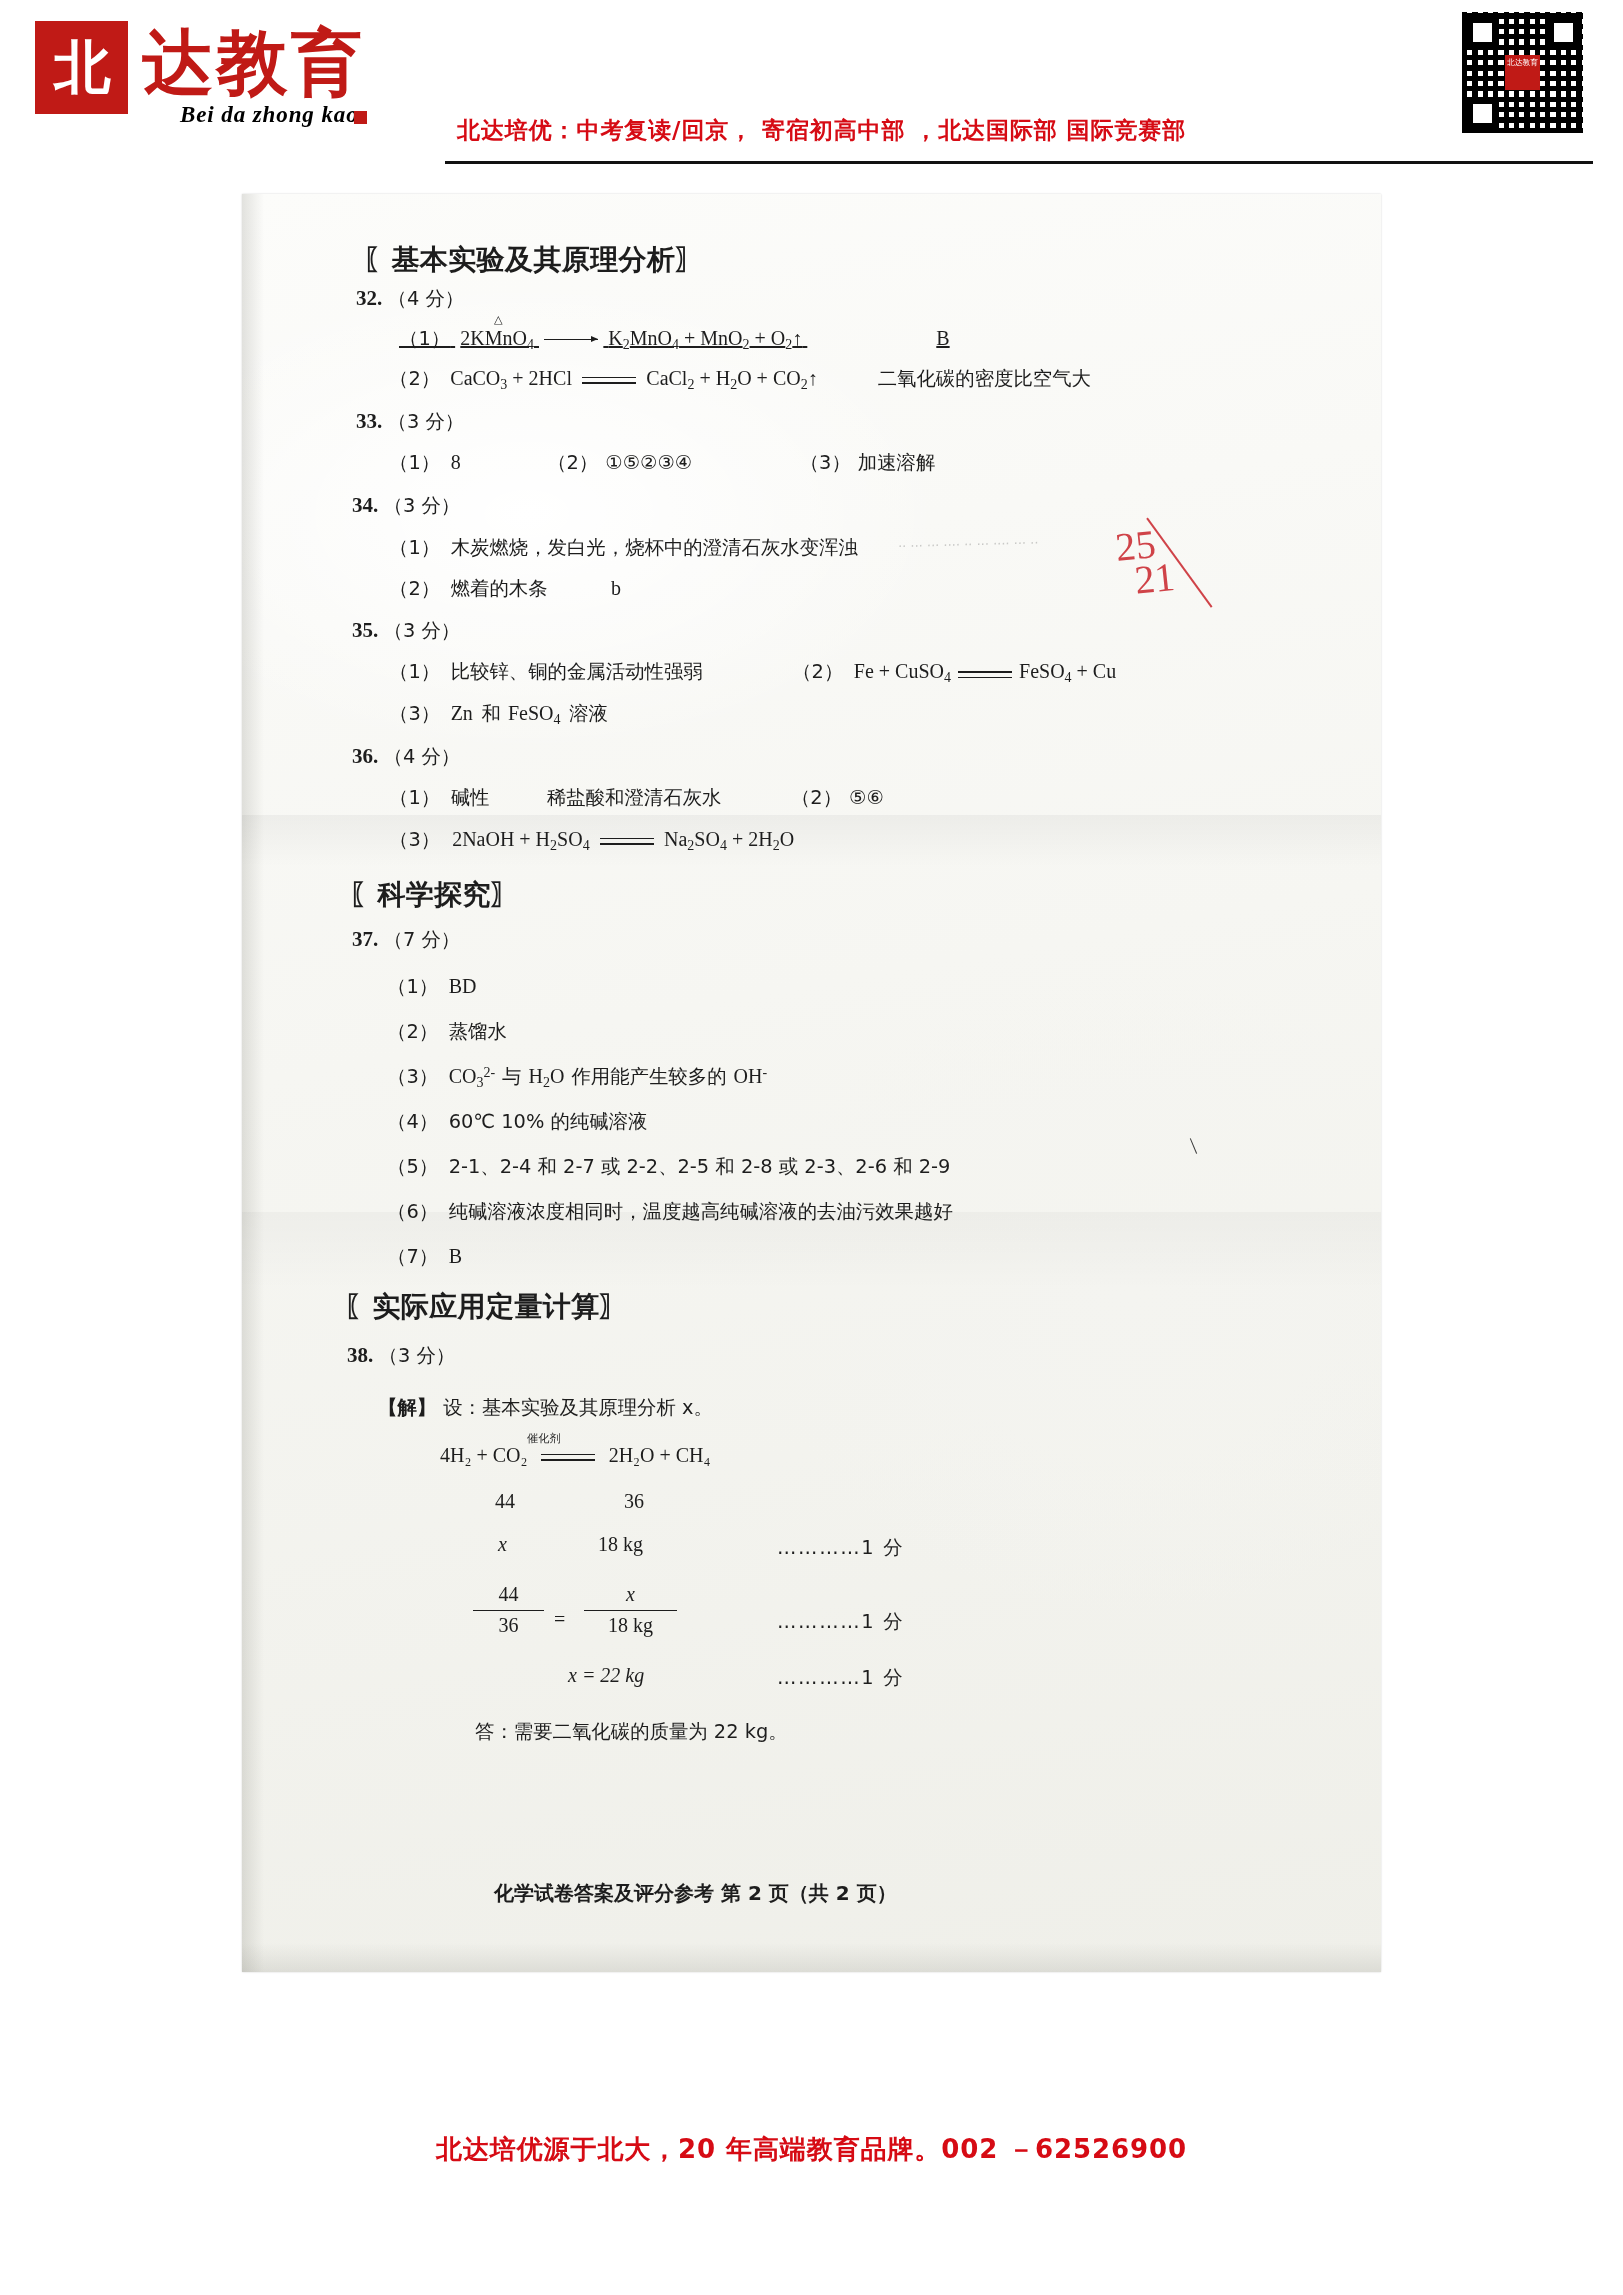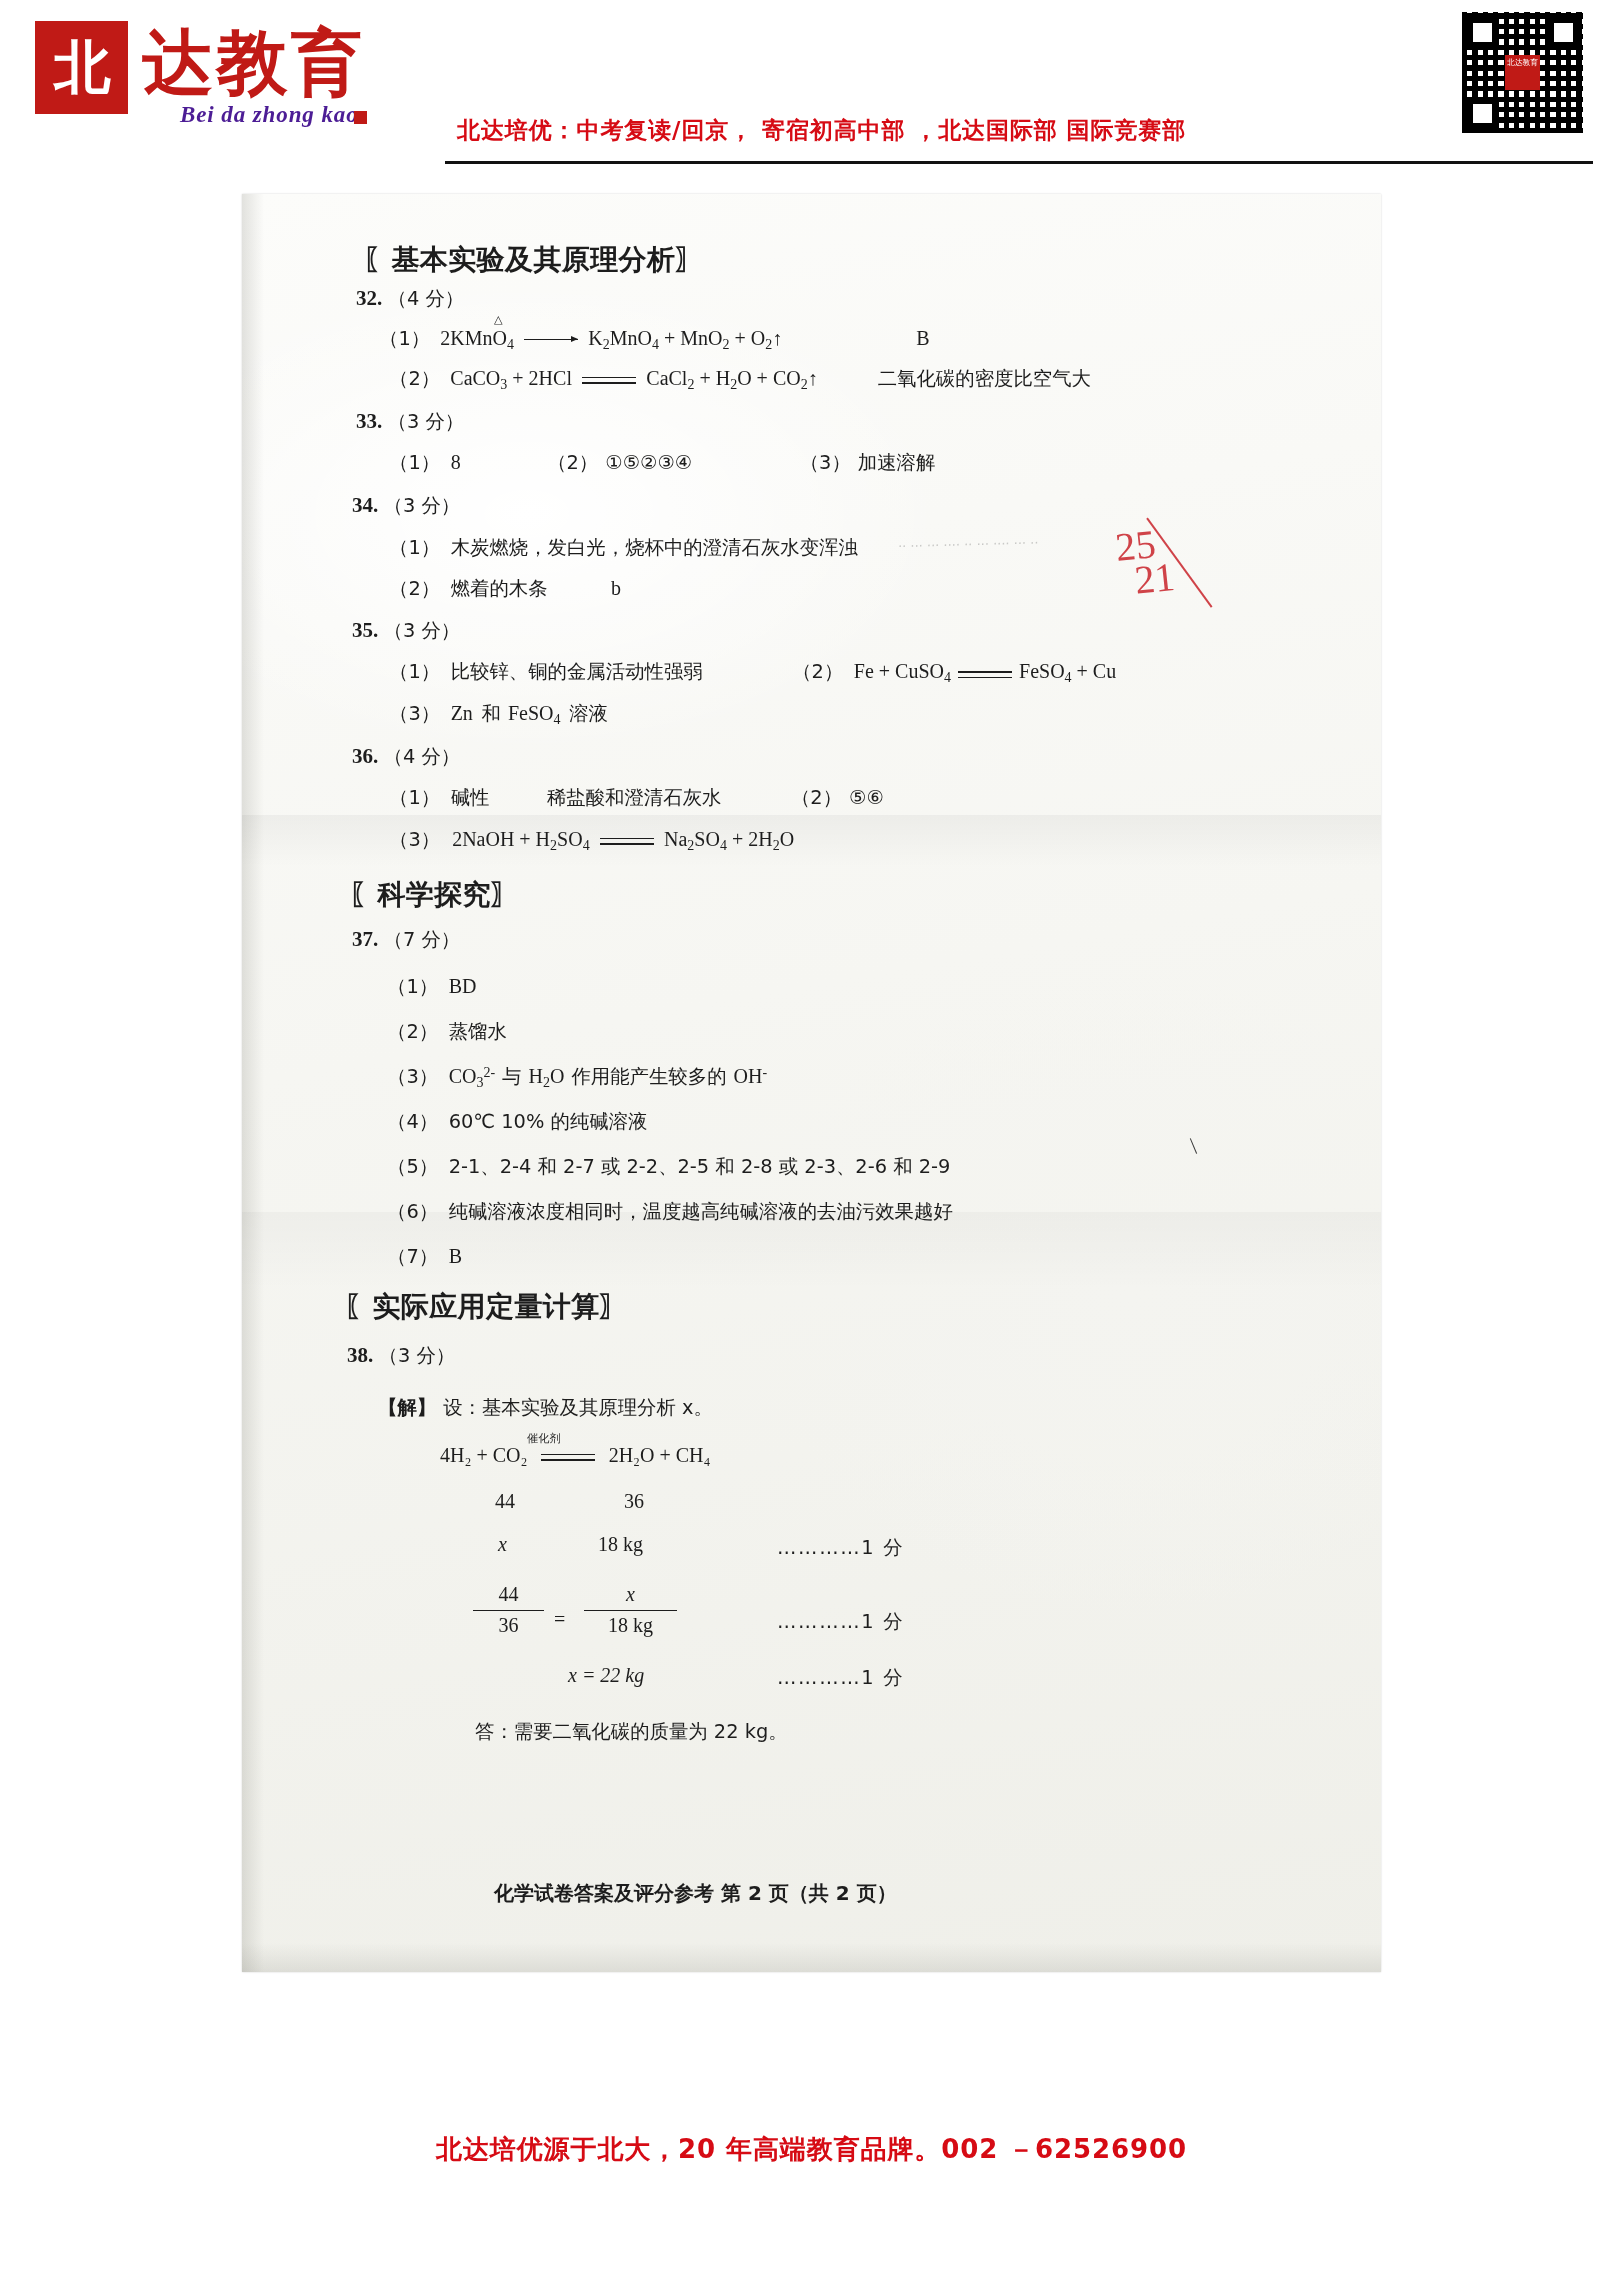--- a/index.html
+++ b/index.html
@@ -52,21 +52,21 @@
     letter-spacing: 3.5px;
     white-space: nowrap;
   }
   .logo-en {
     position: absolute;
     left: 145px; top: 86px;
     font-family: "Liberation Serif", serif;
     font-size: 23px;
     font-weight: bold;
     font-style: italic;
-    color: #4c1d95;
+    color: #000000;
     letter-spacing: 0.9px;
     white-space: nowrap;
   }
   .logo-sq {
     position: absolute;
     left: 319px; top: 95px;
     width: 13px; height: 13px;
     background: #c01a16;
   }
   .header-tagline {
@@ -331,21 +331,21 @@
 
   <div class="doc">
 
     <div class="line sec-head" style="left:121px; top:47px;">〖基本实验及其原理分析〗</div>
 
     <div class="line qnum" style="left:114px; top:91px;">
       <span>32.</span>
       <span class="body-cn" style="font-weight:normal;">（4 分）</span>
     </div>
 
-    <div class="line body-t" style="left:137px; top:131px;">
+    <div class="line body-t" style="left:157px; top:131px;text-decoration:underline;">
       <span class="body-cn">（1）</span>
       <span style="margin-left:5.2px;">2KMnO<sub>4</sub></span>
       <span class="rx-arrow" style="margin:0 5.2px;"></span>
       <span>K<sub>2</sub>MnO<sub>4</sub> + MnO<sub>2</sub> + O<sub>2</sub>↑</span>
       <span style="margin-left:129px;">B</span>
     </div>
     <div class="rx-label" style="left:252px; top:119px;">△</div>
 
     <div class="line body-t" style="left:147px; top:171px;">
       <span class="body-cn">（2）</span>

